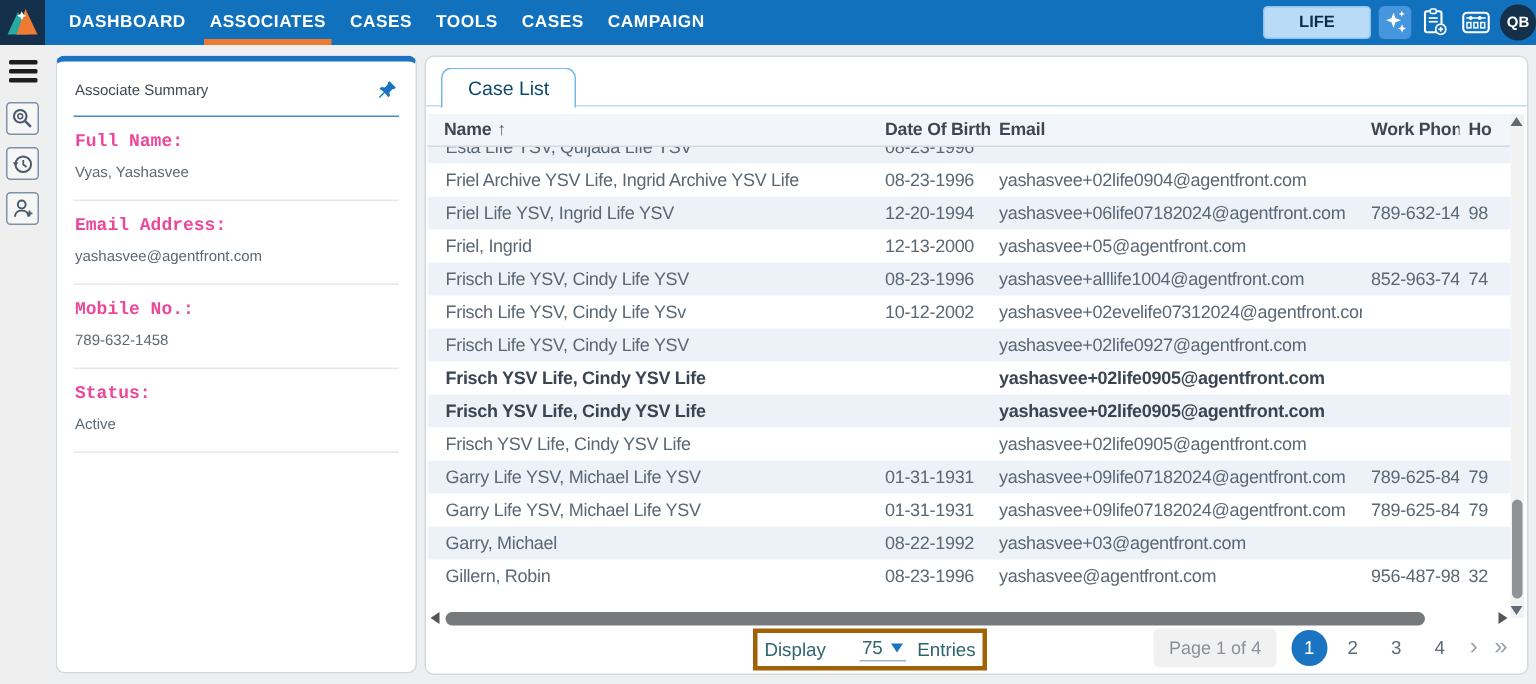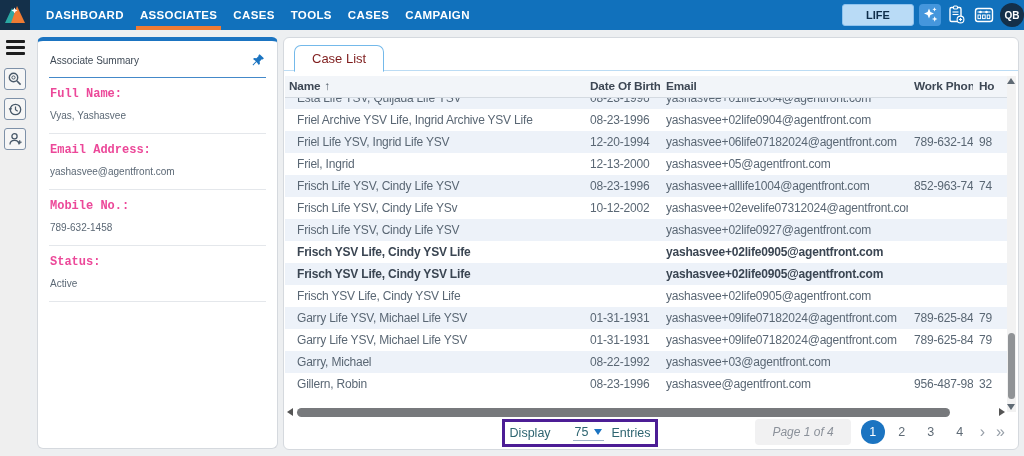--- a/index.html
+++ b/index.html
@@ -28,25 +28,25 @@
   .summary-head { display:flex; justify-content:space-between; align-items:center; padding:2px 1px 9px; border-bottom:1px solid #4489c9; }
   .summary-title { font-size:10px; color:#3f4a56; }
   .pin { cursor:pointer; display:flex; }
   .field { padding:9px 1px 10px; border-bottom:1px solid #e4e7eb; }
   .field .lbl { display:block; font-weight:700; font-size:12px; color:#ec4899; margin-bottom:4px;font-family:Liberation Mono, monospace; }
   .field .val { font-size:10px; color:#5b6875; }
 
   
   .panel { position:absolute; left:283px; top:37px; width:736px; bottom:6px; background:#fff; border:1px solid #d5d9de; border-radius:6px; }
   .tab-row { position:absolute; top:0; left:0; right:0; height:33px; border-bottom:1px solid #bcdcf4; }
-  .tab { position:absolute; left:10px; top:7px; height:27px; line-height:25px; padding:0 17px; background:#fff; border:1px solid #74b9ea; border-bottom:1px solid #fff; border-radius:7px 7px 0 0; color:#7f1d1d; font-size:13px; cursor:pointer; z-index:2; }
+  .tab { position:absolute; left:10px; top:7px; height:27px; line-height:25px; padding:0 17px; background:#fff; border:1px solid #74b9ea; border-bottom:1px solid #fff; border-radius:7px 7px 0 0; color:#0c4a6e; font-size:13px; cursor:pointer; z-index:2; }
 
   .thead { position:absolute; top:38px; left:1px; right:11px; height:22px; background:#f2f5f9; border-bottom:1px solid #d4dae1; display:grid; grid-template-columns:299px 76px 248px 65px 1fr; font-size:11.8px; font-weight:700; color:#3d4754; line-height:21px; letter-spacing:-.15px; }
   .th { padding-left:6px; white-space:nowrap; overflow:hidden; cursor:pointer; }
-  .th.first { padding-left:4px; }
+  .th.first { padding-left:11px; }
   .sort { color:#55606c; font-weight:400; margin-left:4px; }
 
   .rows-viewport { position:absolute; top:60px; left:1px; right:11px; height:307px; overflow:hidden; }
   .rows { margin-top:-11px; }
   .row { display:grid; grid-template-columns:299px 76px 248px 65px 1fr; height:22px; line-height:22px; font-size:12px; color:#5a6774; letter-spacing:-.2px; cursor:pointer; }
   .row.alt { background:#edf2f9; }
   .row.b { font-weight:700; color:#3a4552; }
   .cell { padding-left:6px; white-space:nowrap; overflow:hidden; }
   .cell.name { padding-left:12px; }
 
@@ -57,25 +57,25 @@
   .arr.down { bottom:2px; border-top:6px solid #5f6a74; }
   .vthumb { position:absolute; left:1px; right:1px; bottom:13px; height:66px; background:#909396; border-radius:4px; }
   .hscroll { position:absolute; left:2px; right:12px; top:368px; height:12px; cursor:pointer; }
   .harr { position:absolute; top:2px; width:0; height:0; border-top:4.5px solid transparent; border-bottom:4.5px solid transparent; }
   .harr.left { left:1px; border-right:6px solid #555; }
   .harr.right { right:1px; border-left:6px solid #555; }
   .hthumb { position:absolute; left:11px; right:56px; top:2px; height:9px; background:#77797c; border-radius:5px; }
 
   
   .panel-footer { position:absolute; left:0; right:0; bottom:0; height:33px; }
-  .display-box { position:absolute; left:218px; top:3px; width:156px; height:28px; border:3px solid #4c1d95; display:flex; align-items:center; justify-content:center; gap:8px; color:#2d6470; font-size:12.5px; }
+  .display-box { position:absolute; left:218px; top:3px; width:156px; height:28px; border:3px solid #a16207; display:flex; align-items:center; justify-content:center; gap:8px; color:#2d6470; font-size:12.5px; }
   .display-select { display:inline-flex; align-items:center; gap:5px; border-bottom:1px solid #9fb3c6; padding:0 2px 1px; cursor:pointer;margin-left:14px; }
   .caret { width:0; height:0; border-left:4.5px solid transparent; border-right:4.5px solid transparent; border-top:6px solid #1b74c1; display:inline-block; }
   .pagination { position:absolute; right:10px; top:3px; display:flex; align-items:center; gap:5px; }
-  .page-info { background:#f1f1f2; color:#8b919a; font-size:12px; padding:6px 17px; border-radius:4px; margin-right:5px;font-style:italic; }
+  .page-info { background:#f1f1f2; color:#8b919a; font-size:12px; padding:6px 10px; border-radius:4px; margin-right:5px; }
   .pg { width:24px; height:24px; border-radius:50%; border:none; background:transparent; color:#5f6b76; font-size:12.5px; font-family:inherit; cursor:pointer; }
   .pg.active { background:#1b74c1; color:#fff; }
   .pg-nav { border:none; background:none; color:#98a0a9; font-size:16px; font-family:inherit; cursor:pointer; padding:0 3px; }
 </style>
 </head>
 <body>
 
 <div class="app">
 
   <header class="topnav">
@@ -201,21 +201,20 @@
       <div class="th">Email</div>
       <div class="th">Work Phone</div>
       <div class="th">Ho</div>
     </div>
 
     <div class="rows-viewport">
       <div class="rows">
           <div class="row alt">
     <span class="cell name">Esta Life YSV, Quijada Life YSV</span>
     <span class="cell">08-23-1996</span>
-    <span class="cell">yashasvee+01life1004@agentfront.com</span>
     <span class="cell"></span>
     <span class="cell"></span>
   </div>
           <div class="row">
     <span class="cell name">Friel Archive YSV Life, Ingrid Archive YSV Life</span>
     <span class="cell">08-23-1996</span>
     <span class="cell">yashasvee+02life0904@agentfront.com</span>
     <span class="cell"></span>
     <span class="cell"></span>
   </div>

